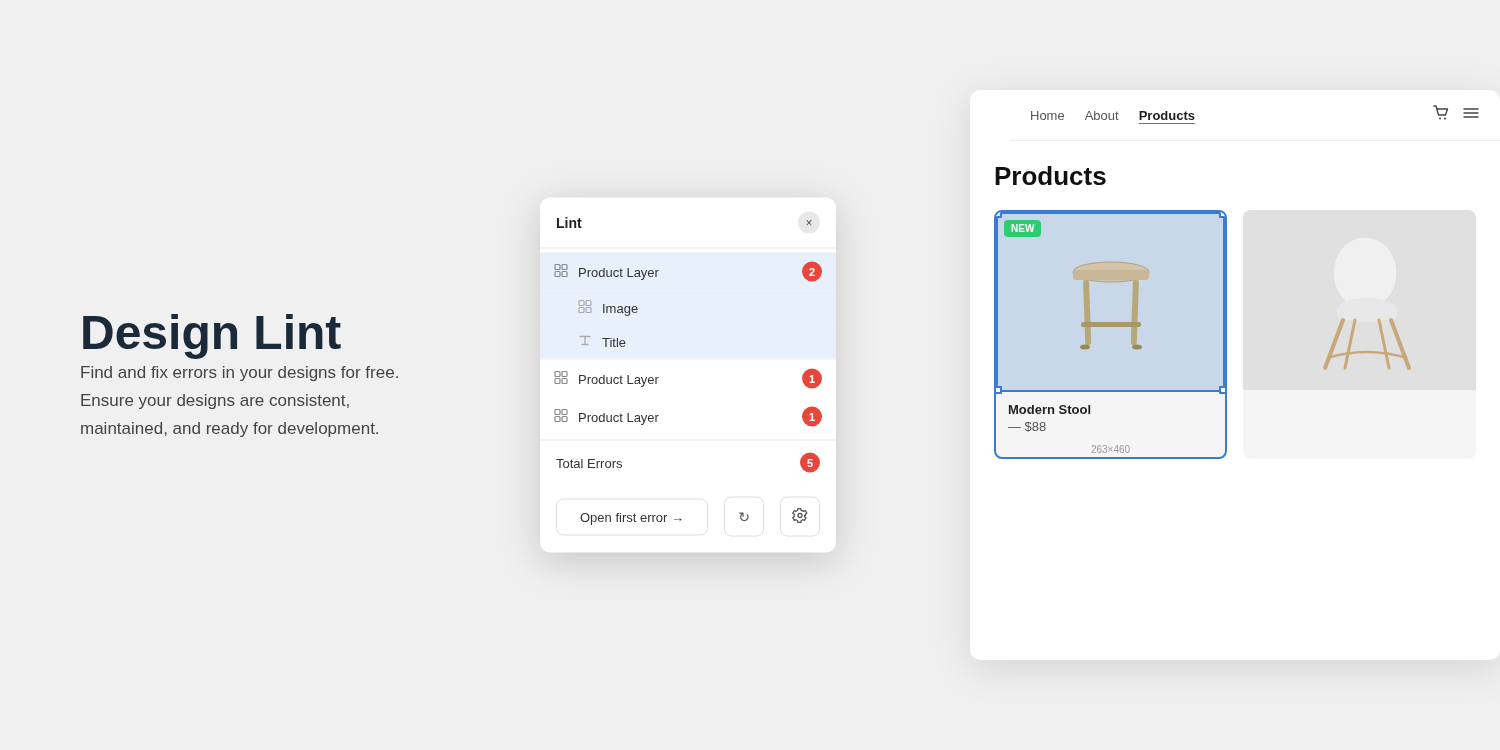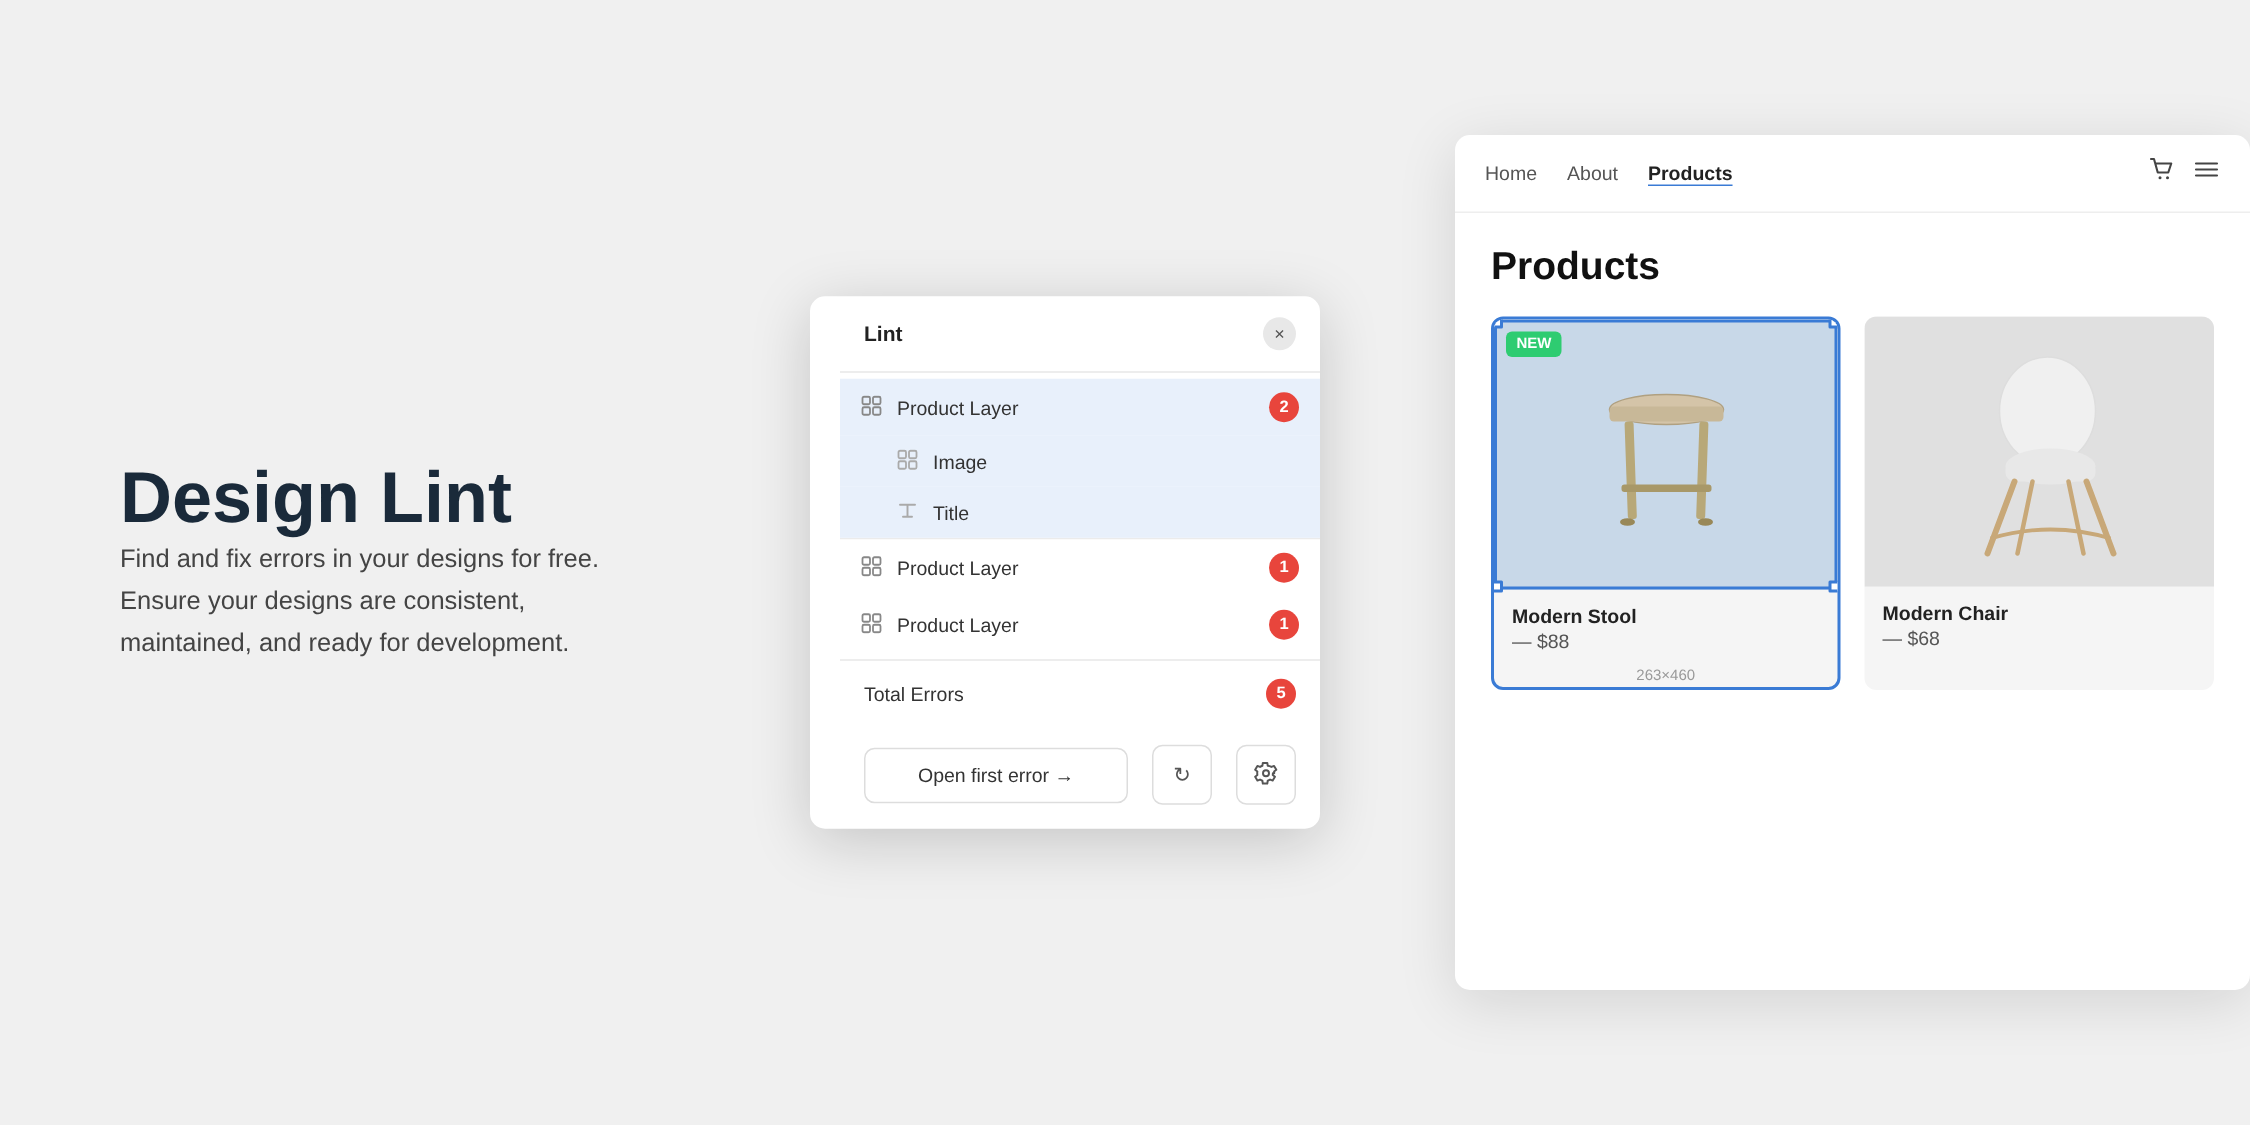--- a/index.html
+++ b/index.html
@@ -41,27 +41,26 @@
       align-items: center;
       justify-content: center;
     }
 
     
     .lint-panel {
       position: absolute;
       left: 60px;
       top: 50%;
       transform: translateY(-50%);
-      width: 340px;
+      width: 296px;
       background: #fff;
       border-radius: 10px;
       box-shadow: 0 8px 40px rgba(0,0,0,0.18);
       z-index: 10;
       overflow: hidden;
-      padding-left: 20px;
     }
 
     .lint-header {
       display: flex;
       align-items: center;
       justify-content: space-between;
       padding: 14px 16px;
       border-bottom: 1px solid #e8e8e8;
     }
     .lint-header-title {
@@ -190,20 +189,21 @@
       overflow: hidden;
       z-index: 5;
     }
 
     .mockup-nav {
       display: flex;
       align-items: center;
       justify-content: space-between;
       padding: 14px 20px;
       border-bottom: 1px solid #eee;
+      margin-left: 40px;
     }
     .nav-links {
       display: flex;
       gap: 20px;
     }
     .nav-link {
       font-size: 13px;
       color: #555;
     }
     .nav-link.active {
@@ -489,23 +489,19 @@
               <rect x="32" y="78" width="60" height="14" rx="6" fill="#e8e8e8"></rect>
 
               <path d="M38 92 L20 140" stroke="#c8a878" stroke-width="4" stroke-linecap="round"></path>
               <path d="M86 92 L104 140" stroke="#c8a878" stroke-width="4" stroke-linecap="round"></path>
               <path d="M50 92 L40 140" stroke="#c8a878" stroke-width="3" stroke-linecap="round"></path>
               <path d="M74 92 L84 140" stroke="#c8a878" stroke-width="3" stroke-linecap="round"></path>
 
               <path d="M22 130 Q62 118 102 130" stroke="#c8a878" stroke-width="2.5" fill="none"></path>
             </svg>
           </div>
-          <div class="product-info">
-            <div class="product-name">Modern Chair</div>
-            <div class="product-price">— $68</div>
-          </div>
         </div>
 
       </div>
     </div>
   </div>
 
 </div>
 
 </body></html>

